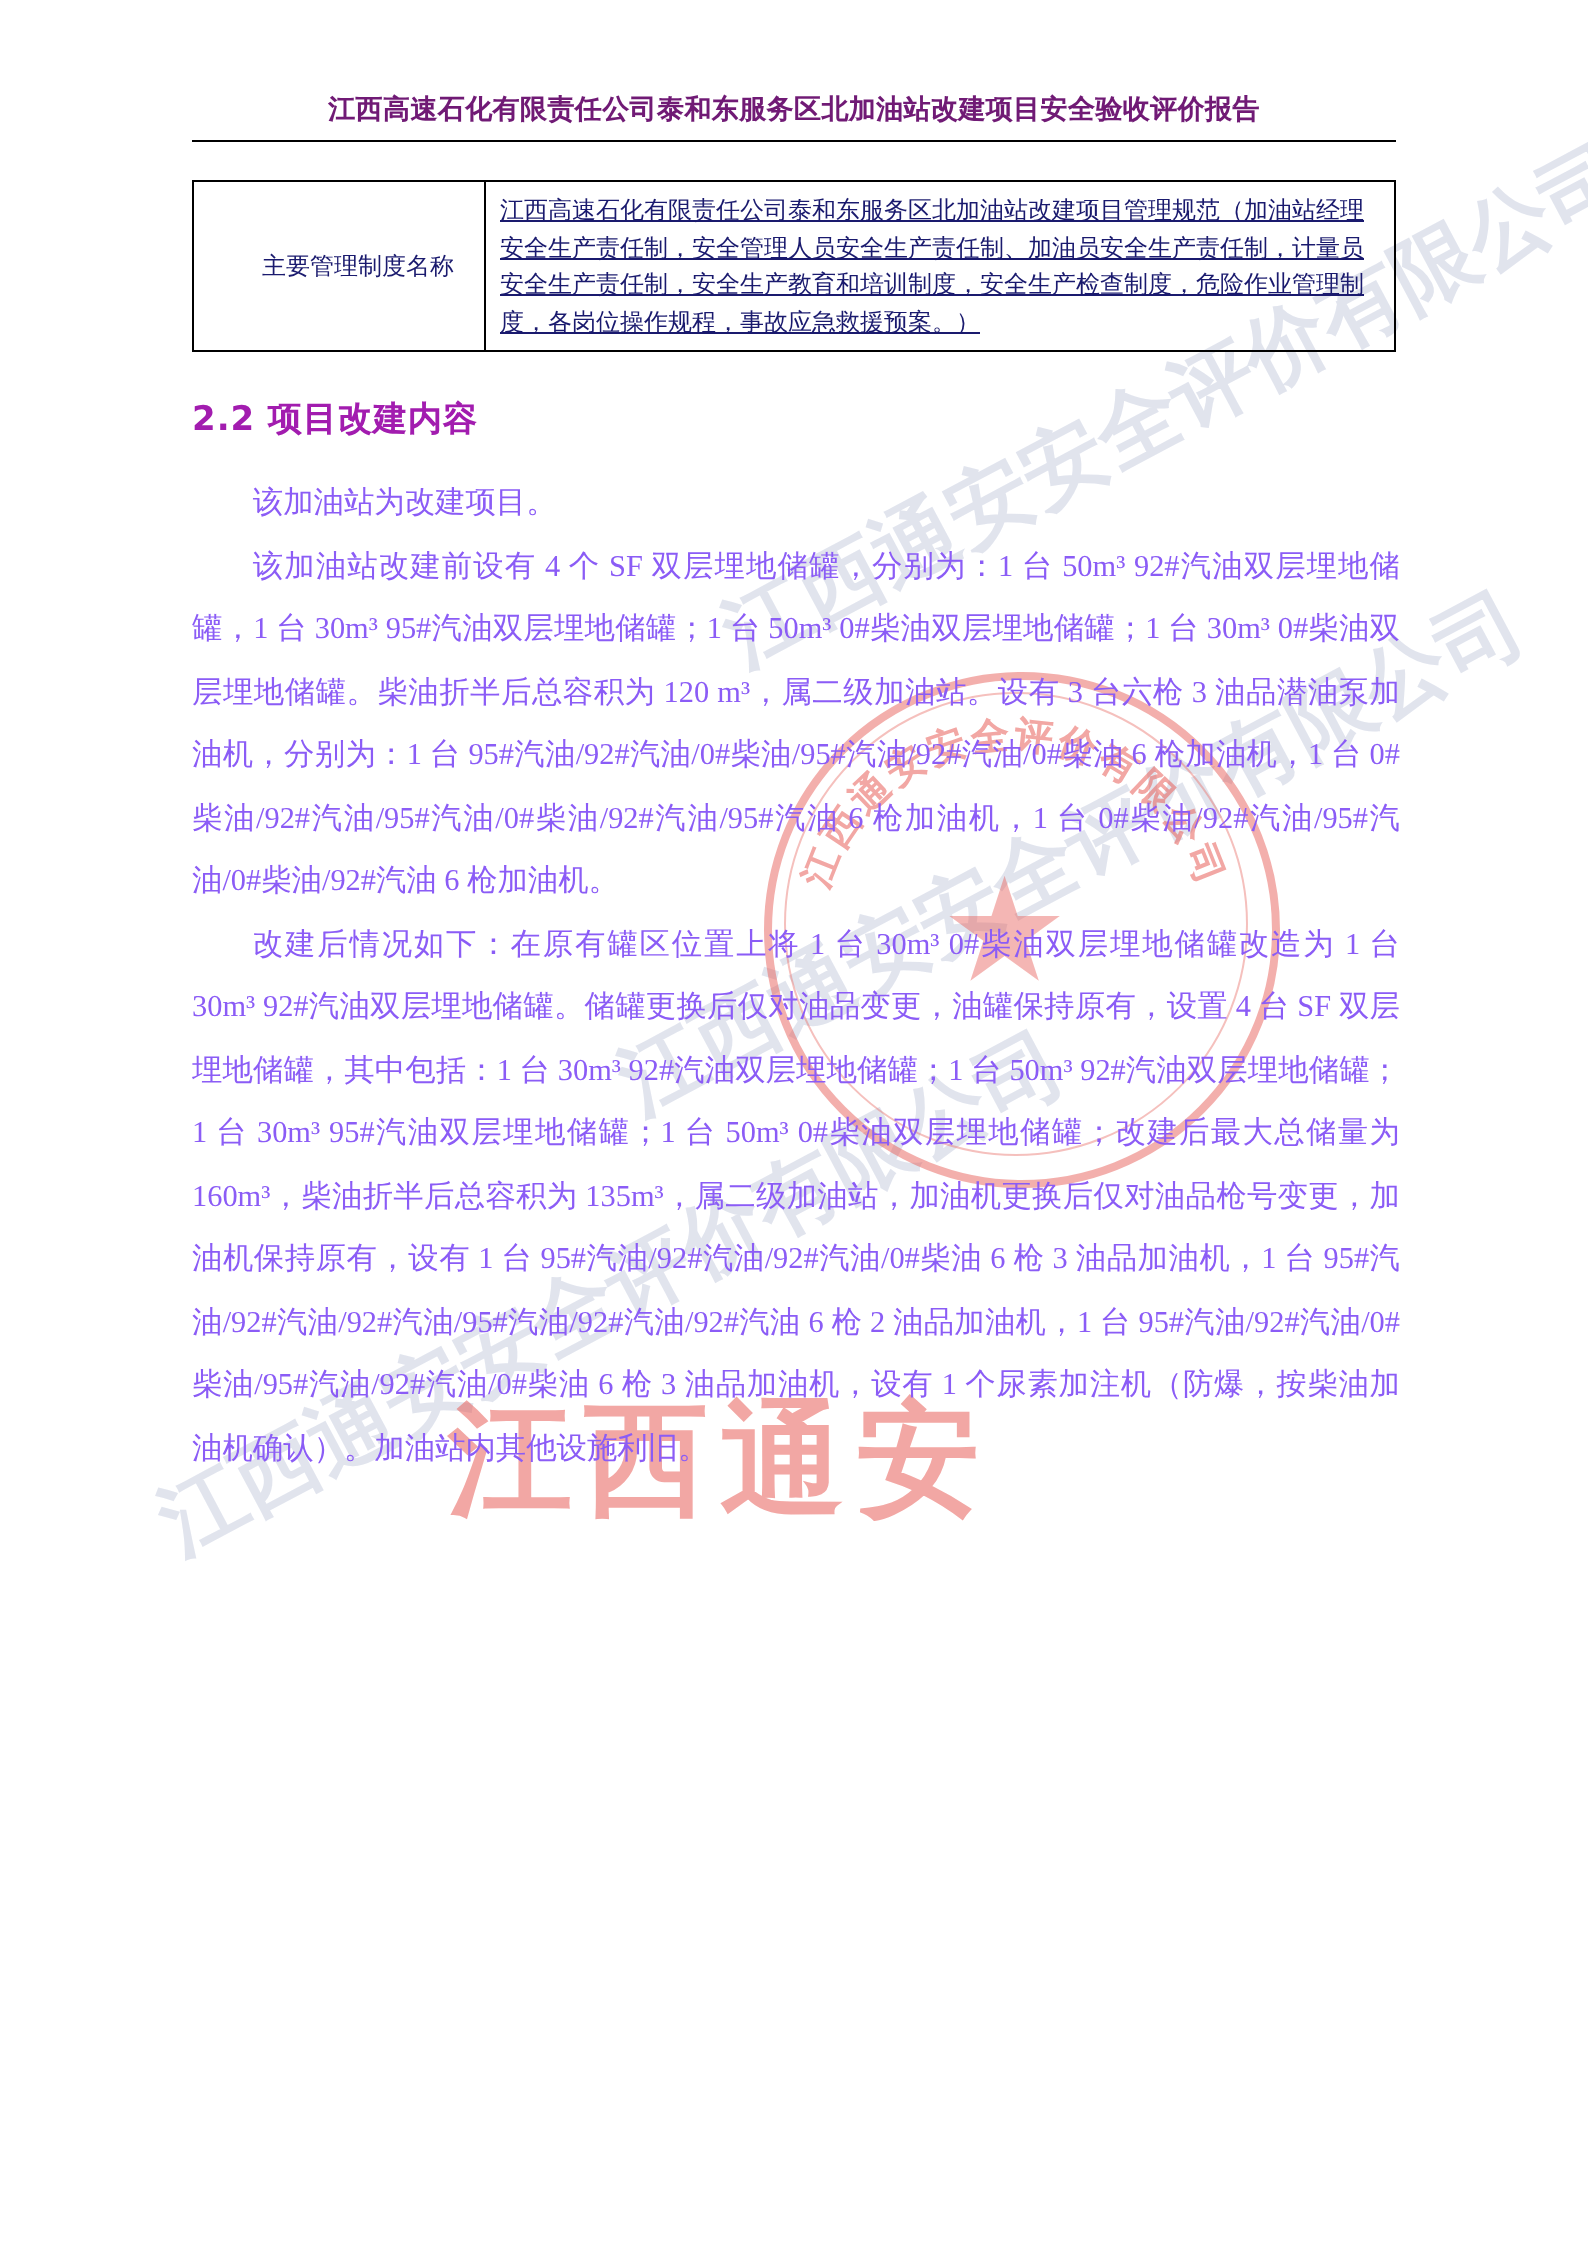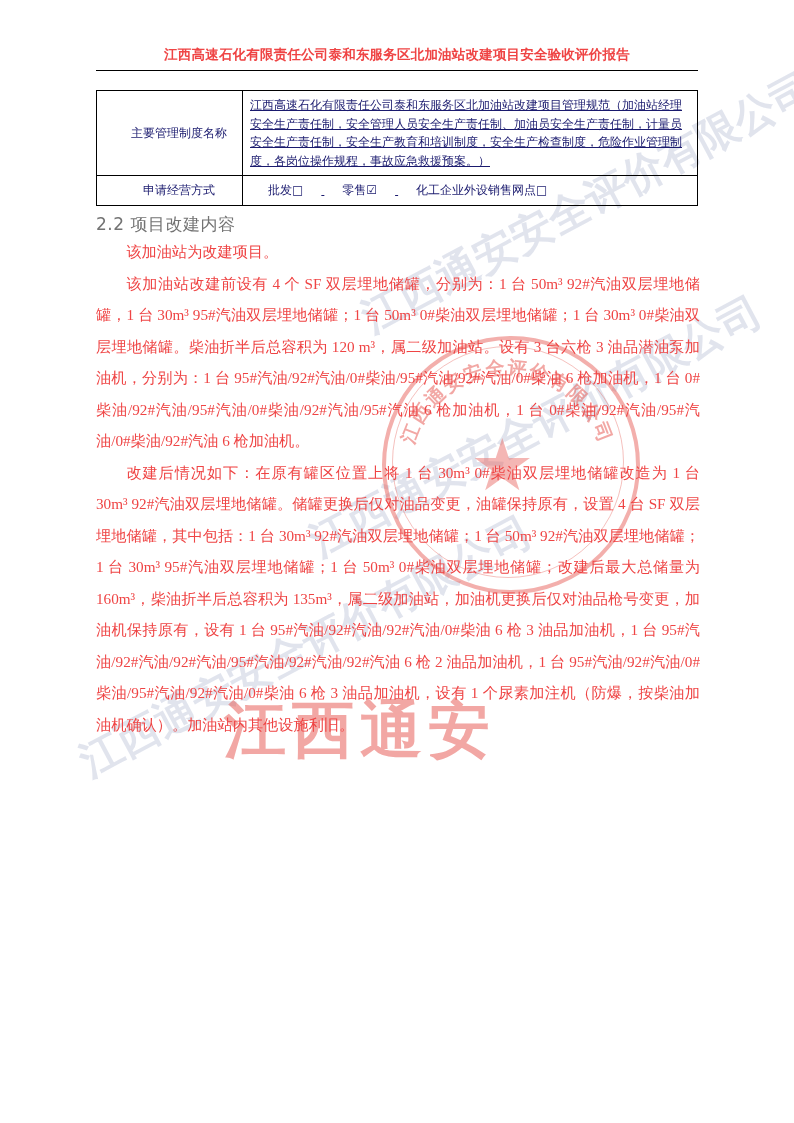--- a/index.html
+++ b/index.html
@@ -26,21 +26,21 @@
 
   
   .header {
     position: absolute;
     top: 46px;
     left: 96px;
     width: 602px;
     text-align: center;
     font-size: 13.5px;
     font-weight: bold;
-    color: #ef4444;
+    color: #701a75;
     letter-spacing: 0.2px;
   }
   .header-rule {
     position: absolute;
     top: 70px;
     left: 96px;
     width: 602px;
     height: 0;
     border-top: 1px solid #000;
   }
@@ -83,39 +83,39 @@
     white-space: nowrap;
   }
   .opt .box {
     font-family: "DejaVu Sans", sans-serif;
     font-size: 12px;
   }
 
   
   .section-title {
     position: absolute;
-    top: 213px;
+    top: 198px;
     left: 96px;
     font-family: "DejaVu Sans", "Liberation Sans", sans-serif;
-    font-weight: normal;
+    font-weight: bold;
     font-size: 17px;
-    color: #737373;
+    color: #a21caf;
     letter-spacing: 0.5px;
   }
 
   
   .body-text {
     position: absolute;
     top: 236px;
     left: 96px;
     width: 604px;
     font-size: 15.2px;
     line-height: 31.5px;
     text-align: justify;
-    color: #ef4444;
+    color: #8b5cf6;
   }
   .body-text p {
     margin: 0 0 0 0;
     text-indent: 2em;
   }
 
   
   .wm-layer {
     position: absolute;
     inset: 0;
@@ -224,28 +224,20 @@
 
     <div class="header">江西高速石化有限责任公司泰和东服务区北加油站改建项目安全验收评价报告</div>
     <div class="header-rule"></div>
 
     <table class="info-table">
       <tbody>
         <tr>
           <td class="label">主要管理制度名称</td>
           <td class="value">江西高速石化有限责任公司泰和东服务区北加油站改建项目管理规范（加油站经理安全生产责任制，安全管理人员安全生产责任制、加油员安全生产责任制，计量员安全生产责任制，安全生产教育和培训制度，安全生产检查制度，危险作业管理制度，各岗位操作规程，事故应急救援预案。）</td>
         </tr>
-        <tr class="row2">
-          <td class="label">申请经营方式</td>
-          <td class="value">
-            <span class="opt"><span>批发</span><span class="box">□</span></span>
-            <span class="opt"><span>零售</span><span class="box">☑</span></span>
-            <span class="opt"><span>化工企业外设销售网点</span><span class="box">□</span></span>
-          </td>
-        </tr>
       </tbody>
     </table>
 
     <div class="section-title">2.2 项目改建内容</div>
 
     <div class="body-text">
       <p>该加油站为改建项目。</p>
       <p>该加油站改建前设有 4 个 SF 双层埋地储罐，分别为：1 台 50m³ 92#汽油双层埋地储罐，1 台 30m³ 95#汽油双层埋地储罐；1 台 50m³ 0#柴油双层埋地储罐；1 台 30m³ 0#柴油双层埋地储罐。柴油折半后总容积为 120 m³，属二级加油站。设有 3 台六枪 3 油品潜油泵加油机，分别为：1 台 95#汽油/92#汽油/0#柴油/95#汽油/92#汽油/0#柴油 6 枪加油机，1 台 0#柴油/92#汽油/95#汽油/0#柴油/92#汽油/95#汽油 6 枪加油机，1 台 0#柴油/92#汽油/95#汽油/0#柴油/92#汽油 6 枪加油机。</p>
       <p>改建后情况如下：在原有罐区位置上将 1 台 30m³ 0#柴油双层埋地储罐改造为 1 台 30m³ 92#汽油双层埋地储罐。储罐更换后仅对油品变更，油罐保持原有，设置 4 台 SF 双层埋地储罐，其中包括：1 台 30m³ 92#汽油双层埋地储罐；1 台 50m³ 92#汽油双层埋地储罐；1 台 30m³ 95#汽油双层埋地储罐；1 台 50m³ 0#柴油双层埋地储罐；改建后最大总储量为 160m³，柴油折半后总容积为 135m³，属二级加油站，加油机更换后仅对油品枪号变更，加油机保持原有，设有 1 台 95#汽油/92#汽油/92#汽油/0#柴油 6 枪 3 油品加油机，1 台 95#汽油/92#汽油/92#汽油/95#汽油/92#汽油/92#汽油 6 枪 2 油品加油机，1 台 95#汽油/92#汽油/0#柴油/95#汽油/92#汽油/0#柴油 6 枪 3 油品加油机，设有 1 个尿素加注机（防爆，按柴油加油机确认）。加油站内其他设施利旧。</p>
     </div>

